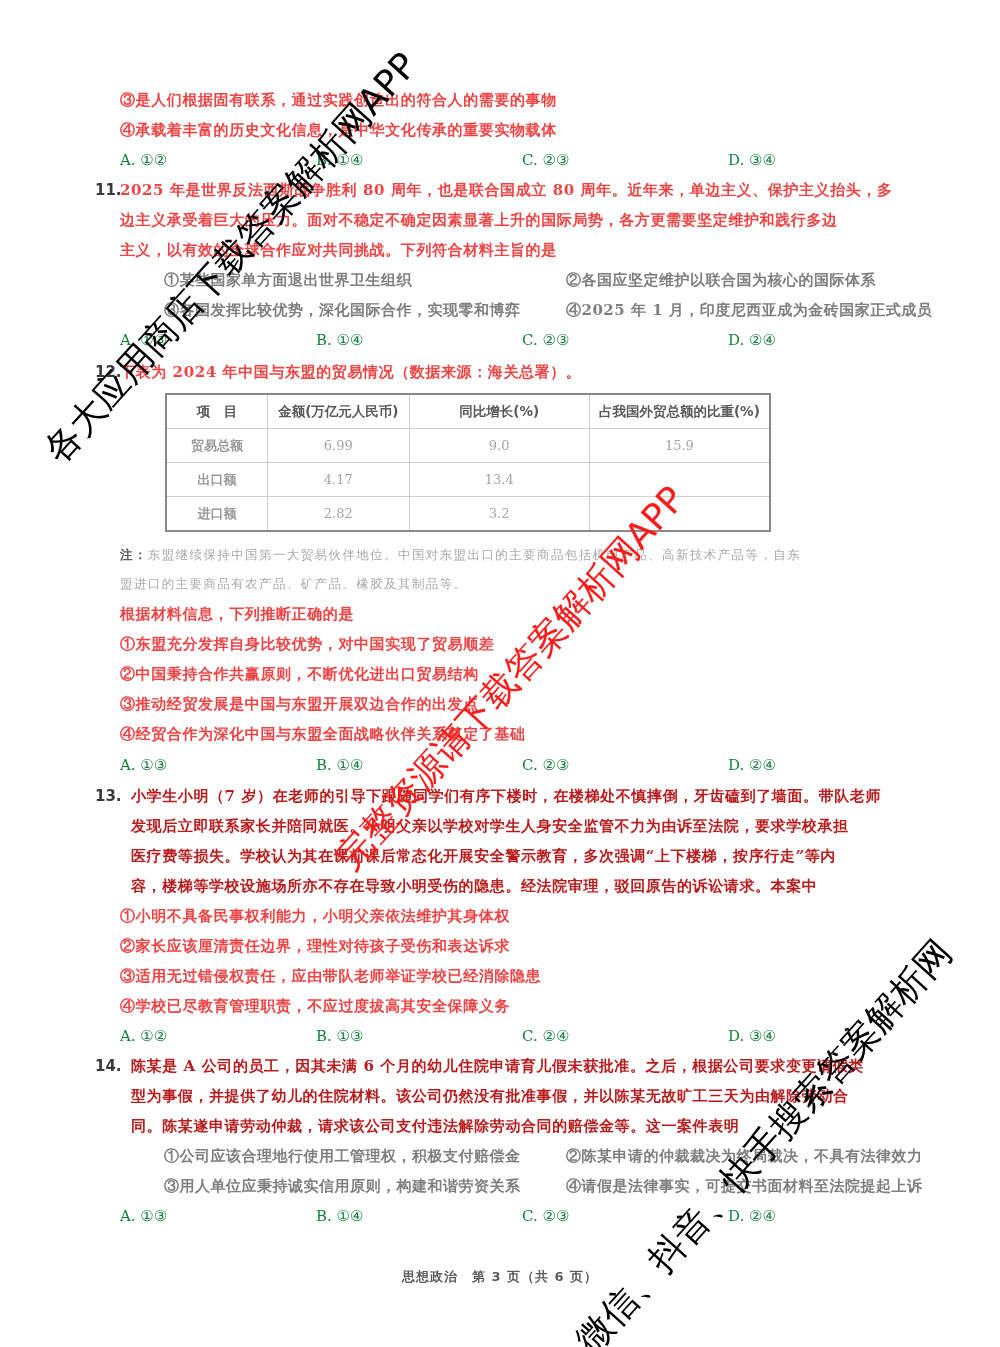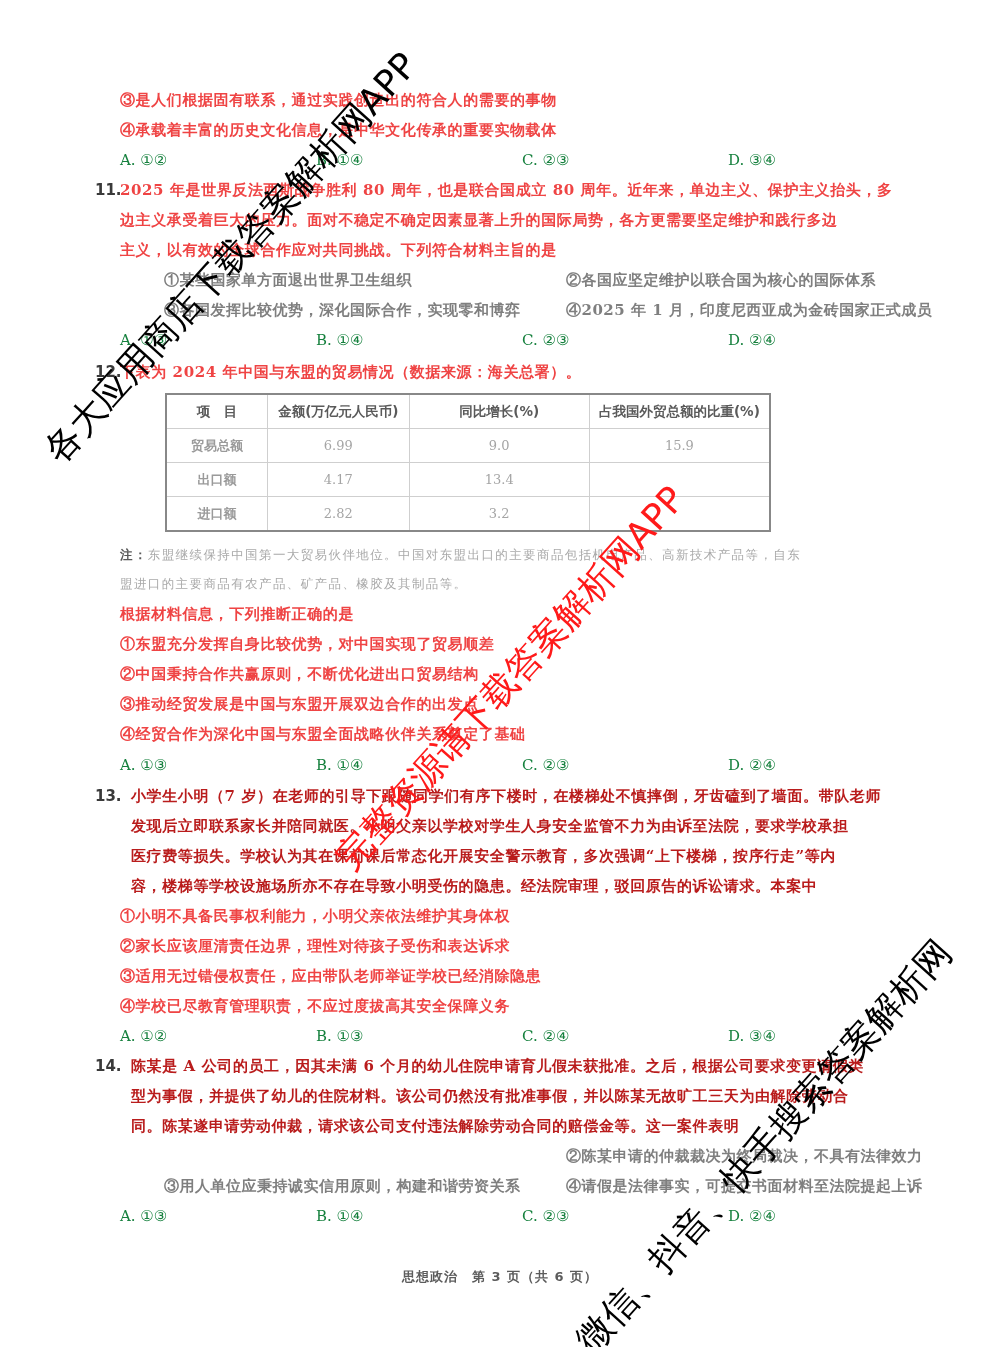--- a/index.html
+++ b/index.html
@@ -238,20 +238,21 @@
     <span class="ob">B. ①③</span>
     <span class="oc">C. ②④</span>
     <span class="od">D. ③④</span>
   </div>
 
   <div class="qnum" style="top:1056px">14.</div>
   <div class="line dark" style="top:1056px">陈某是 A 公司的员工，因其未满 6 个月的幼儿住院申请育儿假未获批准。之后，根据公司要求变更请假类</div>
   <div class="line dark" style="top:1086px">型为事假，并提供了幼儿的住院材料。该公司仍然没有批准事假，并以陈某无故旷工三天为由解除劳动合</div>
   <div class="line dark" style="top:1116px">同。陈某遂申请劳动仲裁，请求该公司支付违法解除劳动合同的赔偿金等。这一案件表明</div>
   <div class="two-col" style="top:1146px">
+    <span class="left">①公司应该合理地行使用工管理权，积极支付赔偿金</span>
     <span class="right">②陈某申请的仲裁裁决为终局裁决，不具有法律效力</span>
   </div>
   <div class="two-col" style="top:1176px">
     <span class="left">③用人单位应秉持诚实信用原则，构建和谐劳资关系</span>
     <span class="right">④请假是法律事实，可提交书面材料至法院提起上诉</span>
   </div>
   <div class="opt-row" style="top:1206px">
     <span class="oa">A. ①③</span>
     <span class="ob">B. ①④</span>
     <span class="oc">C. ②③</span>

